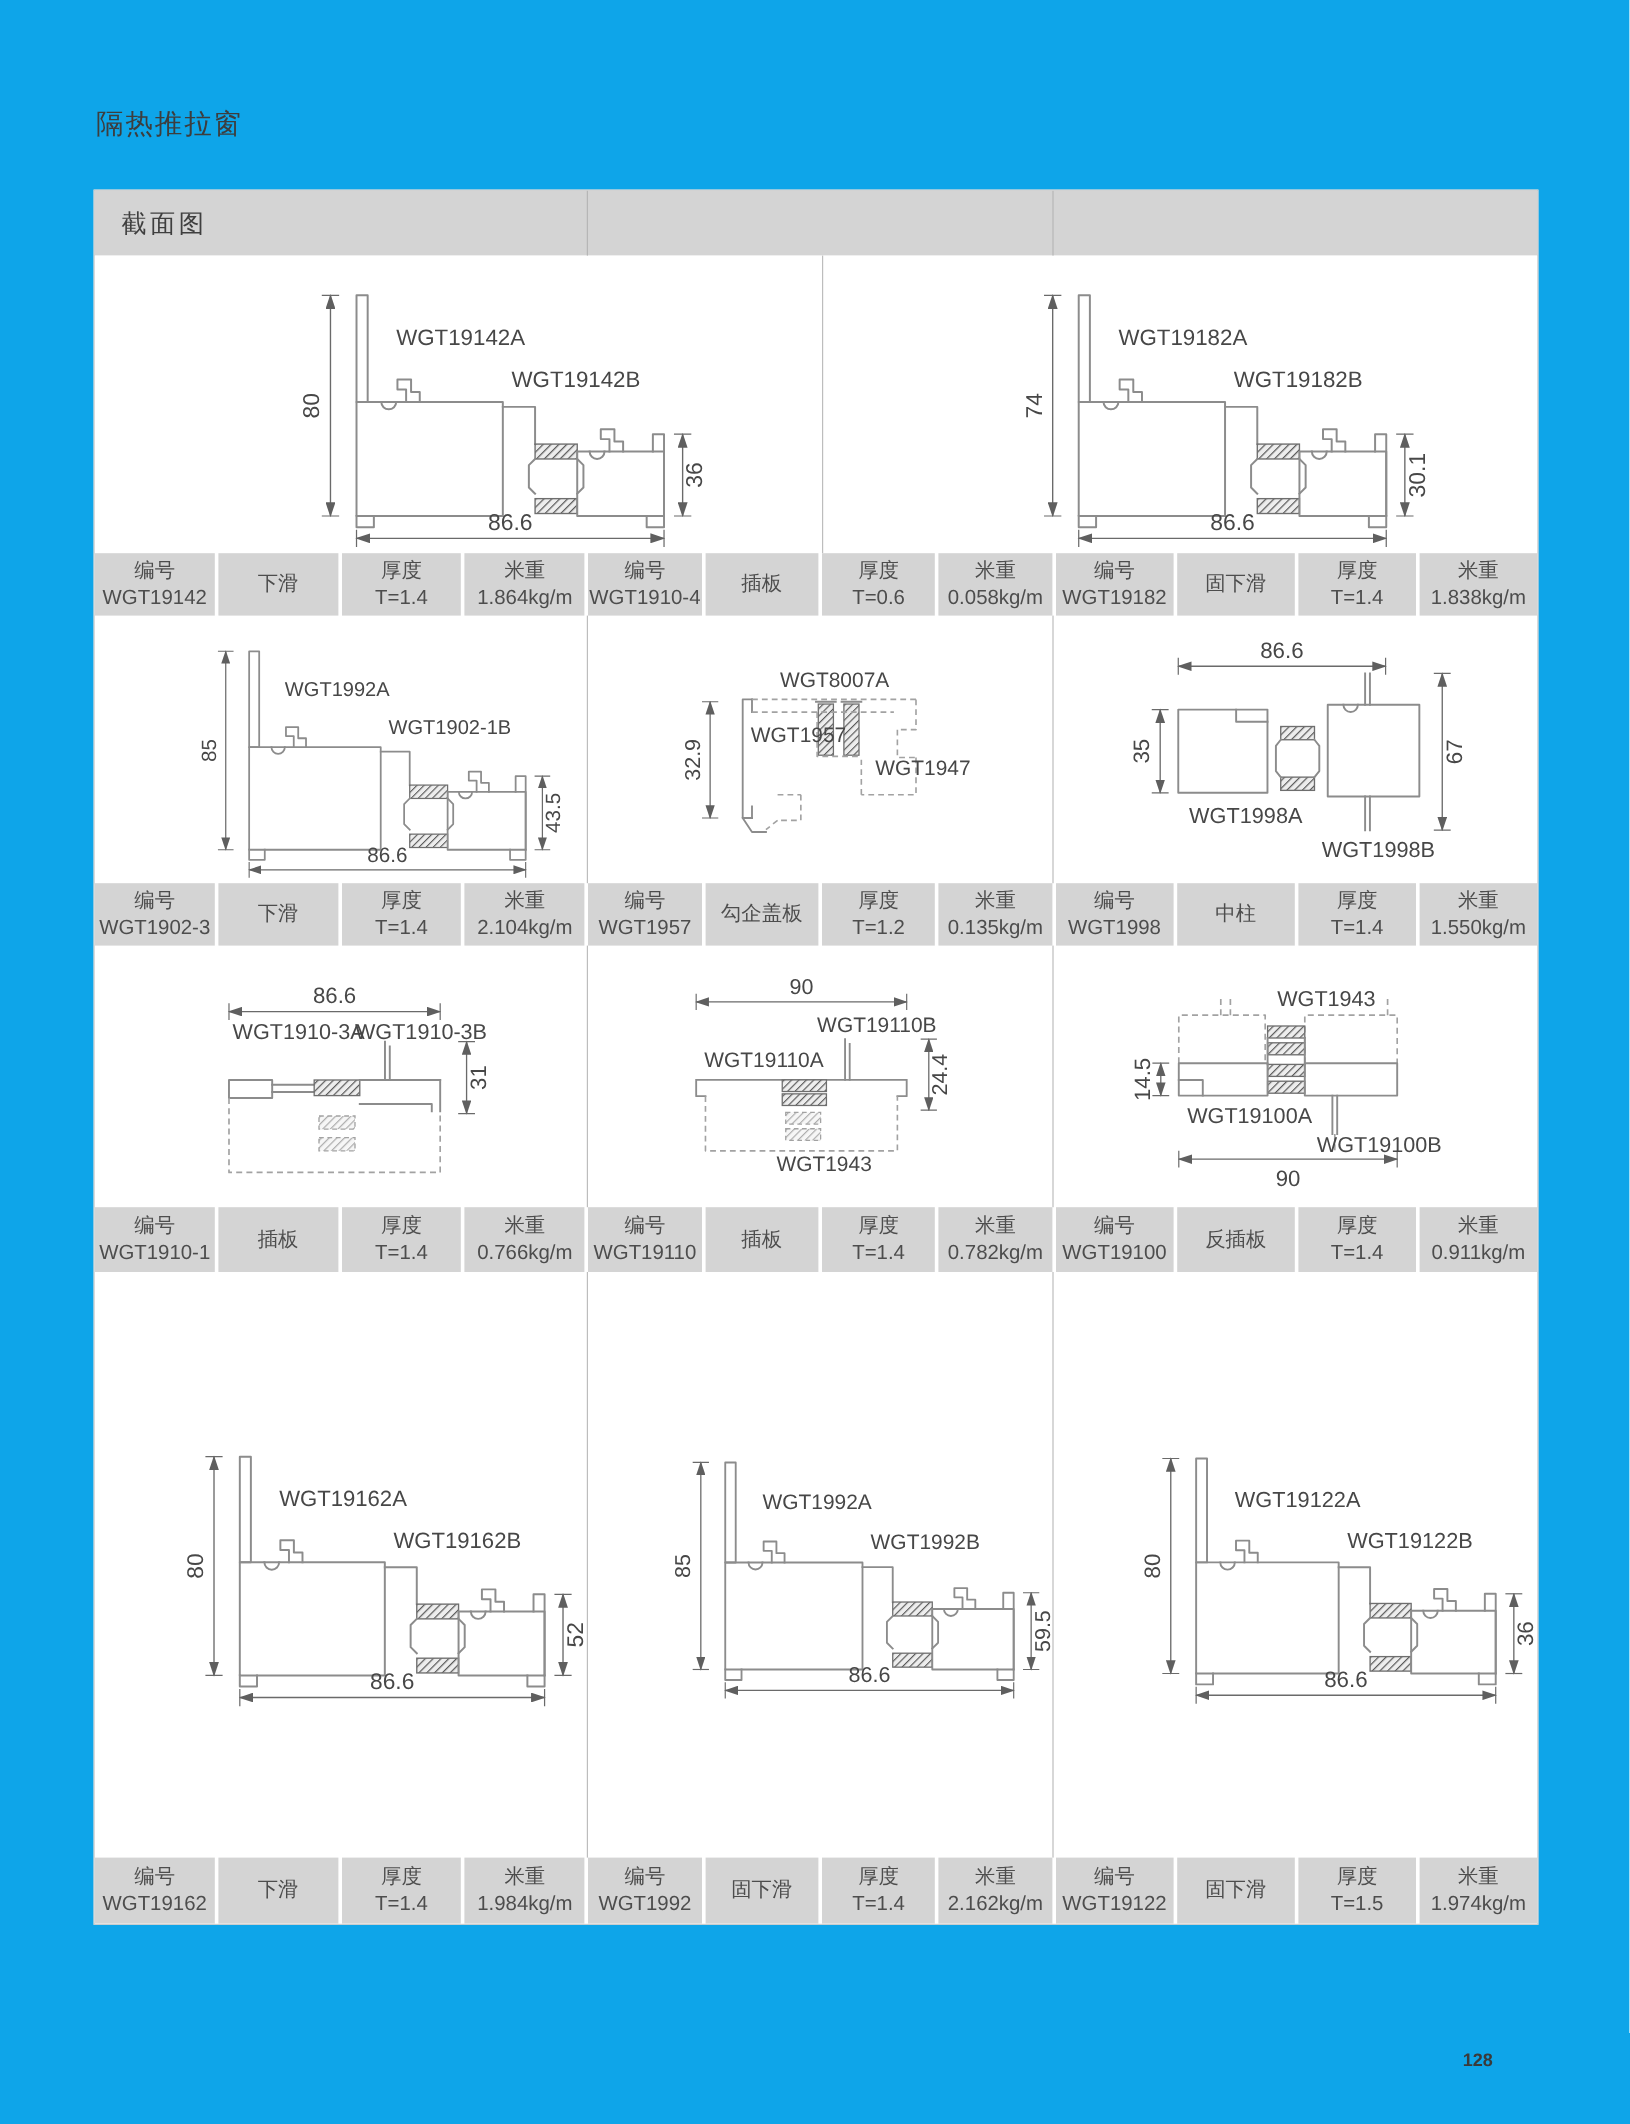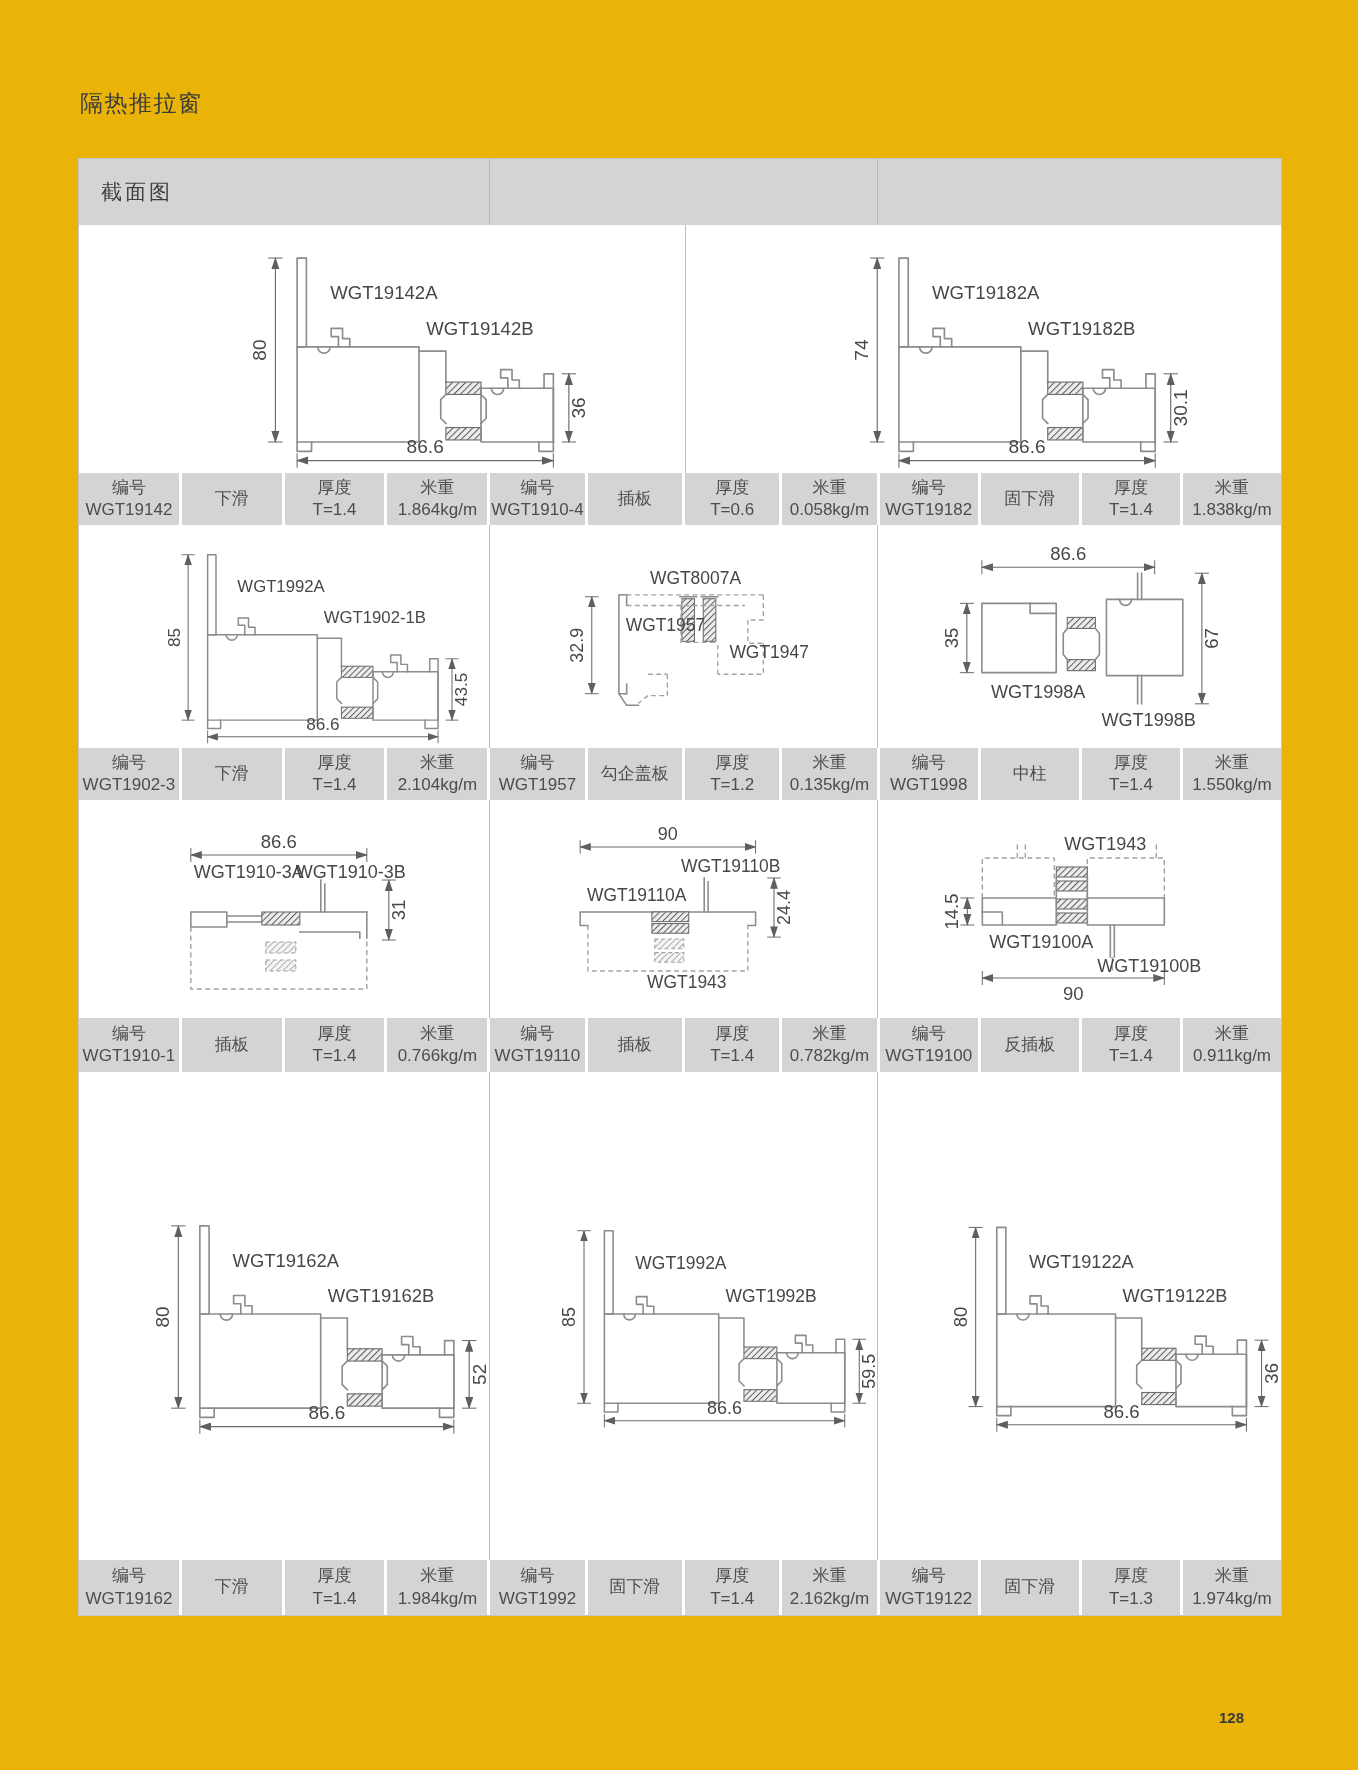--- a/index.html
+++ b/index.html
@@ -1,22 +1,22 @@
 <!DOCTYPE html>
 <html style="--band: #d4d4d4; --ink: #8c8c8c;"><head>
 <meta charset="utf-8">
 <style>
   *{margin:0;padding:0;box-sizing:border-box}
   html,body{background:#ffffff}
   body{font-family:"Liberation Sans","DejaVu Sans",sans-serif;color:#3d3d3d}
-  .page{position:relative;width:1358px;height:1770px;background:#eab308;margin:0 auto;overflow:hidden}
+  .page{position:relative;width:1358px;height:1770px;background:#0ea5e9;margin:0 auto;overflow:hidden}
   .page-title{position:absolute;left:80px;top:88px;font-size:23px;letter-spacing:1.5px;color:#3d3d3d}
   .series-code{position:absolute;right:77px;top:62px;font-size:54px;font-weight:700;line-height:1;color:#383838}
   .catalog-table{position:absolute;left:78px;top:158px;width:1204px;border:1px solid #c6c6c6;background:#fff}
-  .table-header{height:66px;background:var(--band,#d4d4d4);display:flex}
+  .table-header{height:54px;background:var(--band,#d4d4d4);display:flex}
   .th-col{height:100%;display:flex;align-items:center}
   .th-col + .th-col{border-left:1px solid #b6b6b6}
   .th-c1 span{padding-left:22px;font-size:21px;letter-spacing:3px;color:#3f3f3f}
   .draw-row{display:flex;background:#fff}
   .draw-cell{height:100%;overflow:hidden}
   .draw-cell + .draw-cell{border-left:1px solid #bdbdbd}
   .draw-cell svg{display:block}
   .spec-row{display:flex;gap:3px;background:#fff}
   .spec-group{display:grid;grid-template-columns:repeat(4,1fr);gap:3px;height:100%}
   .spec-cell{background:var(--band,#d4d4d4);display:flex;flex-direction:column;align-items:center;justify-content:center;
@@ -543,21 +543,21 @@
             </div>
           </div>
           <div class="spec-group" style="flex: 404 0 0px;">
             <div class="spec-cell">
               <div>编号</div>
               <div>WGT19122</div>
             </div>
             <div class="spec-cell">固下滑</div>
             <div class="spec-cell">
               <div>厚度</div>
-              <div>T=1.3</div>
+              <div>T=1.5</div>
             </div>
             <div class="spec-cell">
               <div>米重</div>
               <div>1.974kg/m</div>
             </div>
           </div>
         </div>
       </div>
   </div>
 

